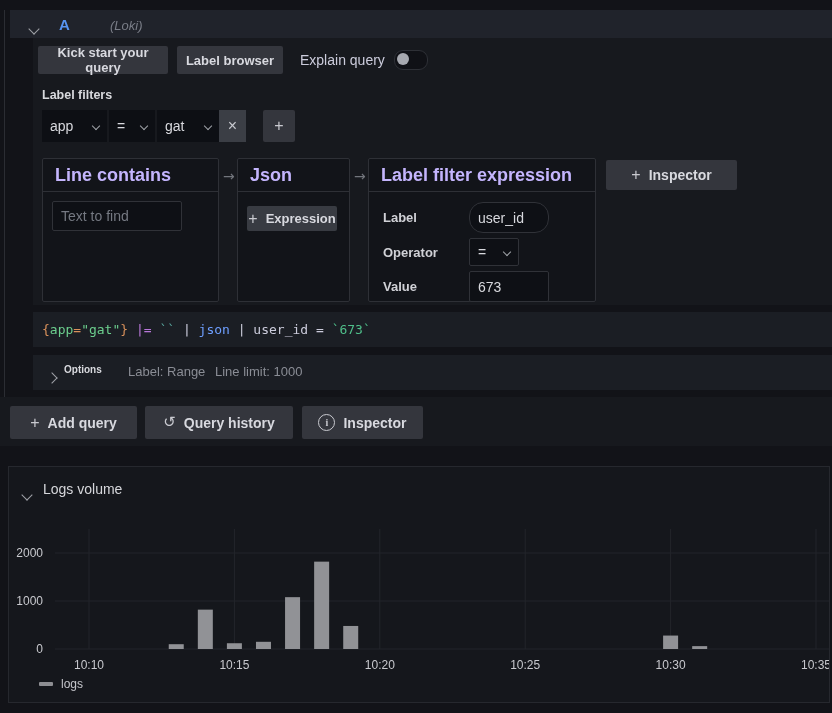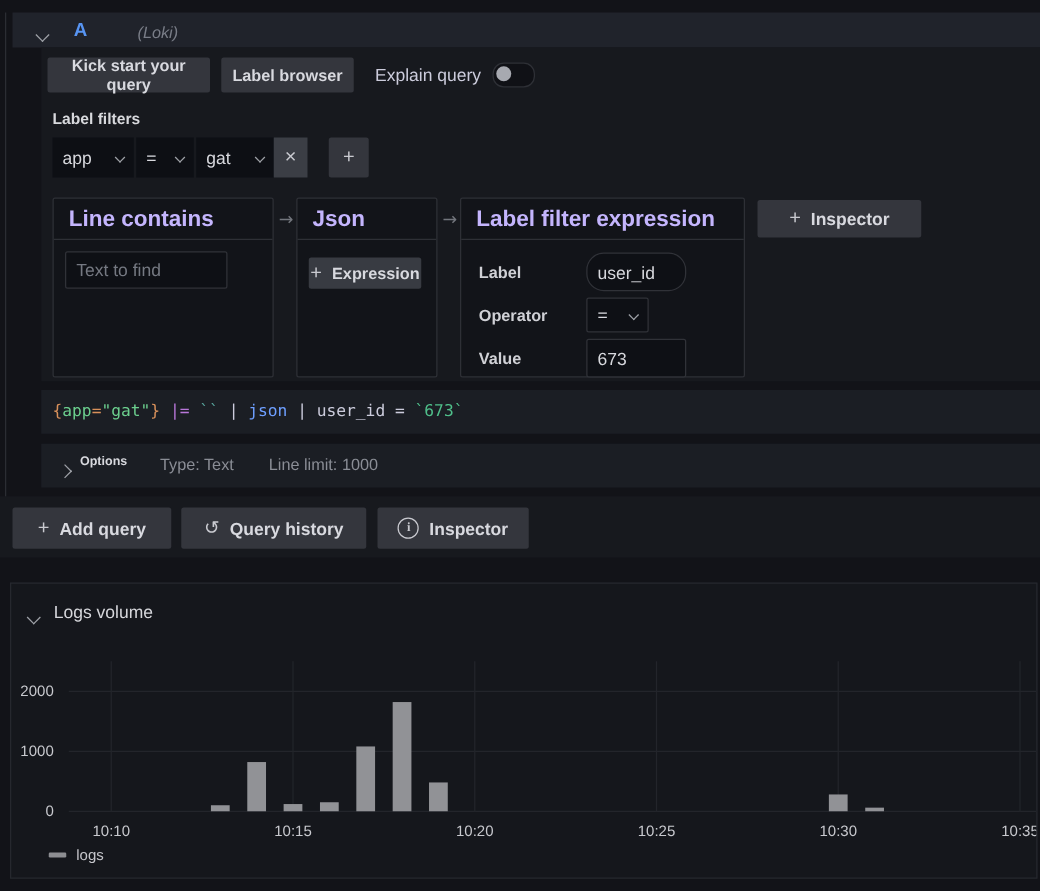--- a/index.html
+++ b/index.html
@@ -132,21 +132,21 @@
     </button>
   </div>
 
   <div class="abs codebox" style="left:33px;top:312px;width:799px;height:35px;display:flex;align-items:center;padding-left:9px;box-sizing:border-box;">
     <span class="code" id="query-tokens"><span style="color: rgb(217, 145, 91);">{</span><span style="color: rgb(108, 207, 142);">app</span><span style="color: rgb(217, 145, 91);">=</span><span style="color: rgb(108, 207, 142);">"gat"</span><span style="color: rgb(217, 145, 91);">}</span><span style="color: rgb(204, 204, 220);"> </span><span style="color: rgb(184, 119, 217);">|=</span><span style="color: rgb(204, 204, 220);"> </span><span style="color: rgb(88, 166, 157);">``</span><span style="color: rgb(204, 204, 220);"> | </span><span style="color: rgb(110, 159, 255);">json</span><span style="color: rgb(204, 204, 220);"> | </span><span style="color: rgb(204, 204, 220);">user_id = </span><span style="color: rgb(79, 191, 138);">`673`</span></span>
   </div>
 
   <div class="abs codebox" style="left:33px;top:355px;width:799px;height:35px;">
     <span class="abs" style="left:15px;top:13px;"><span class="chev right"></span></span>
     <span class="abs" style="left:31px;top:9px;font-size:10px;font-weight:700;color:#d8d9de;">Options</span>
-    <span class="abs muted" style="left:95px;top:9px;">Type: Text</span>
+    <span class="abs muted" style="left:95px;top:9px;">Label: Range</span>
     <span class="abs muted" style="left:182px;top:9px;">Line limit: 1000</span>
   </div>
 
   <div class="abs qbody" style="left:0px;top:397px;width:832px;height:49px;">
     <button class="btn lg abs" style="left:10px;top:9px;width:127px;height:33px;">
       <span class="plus">+</span>
         <span>Add query</span>
     </button>
     <button class="btn lg abs" style="left:145px;top:9px;width:148px;height:33px;">
       <span class="icon-hist">↺</span>

